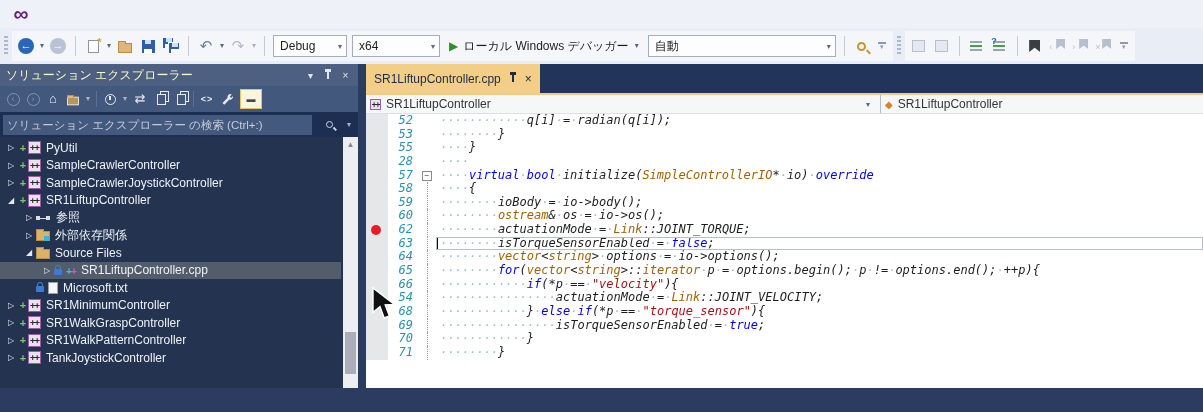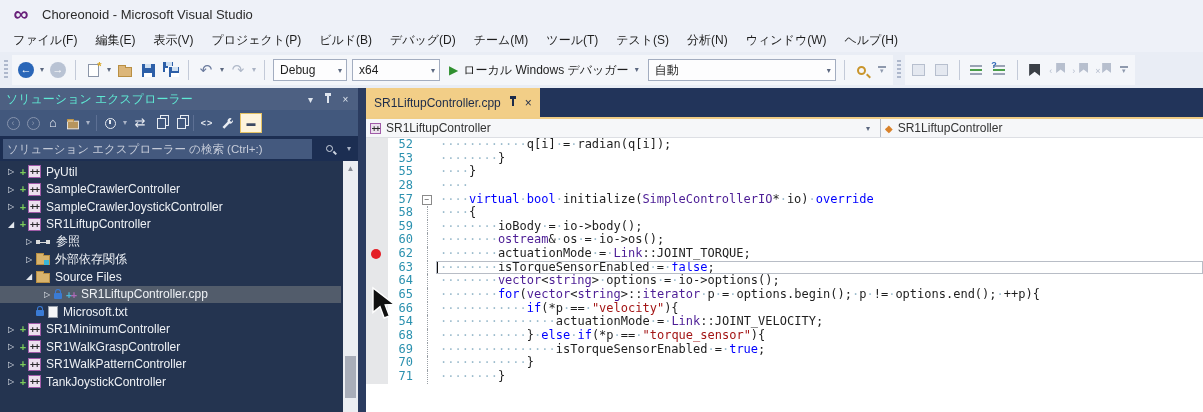--- a/index.html
+++ b/index.html
@@ -59,21 +59,21 @@
   .bm-wrap { position:relative; width:15px; height:14px; }
   .bm-wrap .bm-flag { position:absolute; right:0; top:0; width:9px; height:10px; }
   .bm-wrap .arr { position:absolute; left:-1px; top:3px; font-size:9px; color:#b7bfce; }
 
   
   .main { display:flex; height:324px; }
 
   
   .se-panel { width:358px; flex:none; display:flex; flex-direction:column; background:#243450; }
   .se-header { height:22px; background:#4d6082; display:flex; align-items:center; padding:0 4px 0 6px; }
-  .se-title { color:#5eead4; font-size:12px; flex:1; }
+  .se-title { color:#fef9c3; font-size:12px; flex:1; }
   .se-hicon { color:#dfe5ee; width:17px; text-align:center; font-size:10px; cursor:default; }
   .pinic { width:2px; height:7px; background:#dfe5ee; position:relative; margin:0 8px; }
   .pinic::before { content:""; position:absolute; top:-3px; left:-2px; width:6px; height:3px; background:#dfe5ee; }
   .se-toolbar { height:26px; background:#42587d; display:flex; align-items:center; padding:0 6px; gap:6px; }
   .se-ic { display:flex; align-items:center; justify-content:center; height:18px; min-width:14px; cursor:default; }
   .circle-ic { width:13px; height:13px; border-radius:50%; border:1px solid #8794ad; color:#8794ad; font-size:9px; line-height:11px; text-align:center; }
   .se-white { color:#e8ecf2; font-size:13px; line-height:14px; }
   .folder-ic.se { transform:scale(.85); border-color:#e8ecf2; background:#b7955d; }
   .clock-ic { width:11px; height:11px; border:1.5px solid #e8ecf2; border-radius:50%; position:relative; }
   .clock-ic::after { content:""; position:absolute; left:3.5px; top:1.5px; width:1.5px; height:4px; background:#e8ecf2; }
@@ -121,59 +121,44 @@
   .tab-label { font-size:12px; color:#1c2b4a; }
   .tab .pin2 { width:2px; height:7px; background:#1c2b4a; position:relative; margin:0 4px; }
   .tab .pin2::before { content:""; position:absolute; top:-3px; left:-2px; width:6px; height:3px; background:#1c2b4a; }
   .tab .close2 { color:#1c2b4a; font-size:12px; line-height:12px; }
   .breadcrumb { height:19px; background:#f6f7f9; border-bottom:1px solid #dddfe4; display:flex; align-items:center; font-size:12px; color:#333; }
   .bc-left { width:515px; flex:none; display:flex; align-items:center; height:100%; border-right:1px solid #b6bcc6; padding:0 4px; }
   .bc-right { flex:1; display:flex; align-items:center; padding:0 4px; }
   .bc-caret { margin-left:auto; color:#5c6880; font-size:8px; padding-right:6px; }
   .cpp-mini { width:11px; height:11px; border:1px solid #a05ba8; background:#ece1ee; color:#2b2b2b; font-size:8px; line-height:9px; font-weight:bold; text-align:center; letter-spacing:-1px; margin-right:5px; font-family:"DejaVu Sans Mono",monospace; }
   .class-ic { color:#d9822b; font-size:10px; margin-right:5px; }
-  .code-area { flex:1; background:#fff; position:relative; overflow:hidden; }
+  .code-area { flex:1; background:#fff; position:relative; overflow:hidden;font-style:italic; }
   .cline { display:flex; height:13.65px; font-family:"DejaVu Sans Mono",monospace; font-size:12px; line-height:13.6px; }
   .c-margin { width:22px; flex:none; background:#e6e7e9; position:relative; }
   .bp-dot { position:absolute; left:5px; top:2px; width:10px; height:10px; border-radius:50%; background:#e41e26; }
   .c-num { width:32px; flex:none; text-align:right; padding-right:7px; color:#2b91af; }
   .c-fold { width:16px; flex:none; position:relative; }
   .c-fold.guide::after { content:""; position:absolute; left:7px; top:0; bottom:0; border-left:1px dotted #9aa0a6; }
   .fold-box { position:absolute; left:2px; top:2px; width:10px; height:10px; border:1px solid #8a8a8a; background:#fff; color:#555; font-size:8px; line-height:8px; text-align:center; }
   .c-code { flex:1; white-space:pre; position:relative; padding-left:4px; color:#1e1e1e; }
   .c-code.current { outline:1px solid #b8bdc6; outline-offset:-1px; }
   .txt-caret { position:absolute; left:1px; top:1px; width:1px; height:11px; background:#111; }
-  .tok-kw { color:#0000ff; } .tok-ty { color:#4c1d95;text-align:right; } .tok-str { color:#a31515; }
+  .tok-kw { color:#0000ff; } .tok-ty { color:#a16207;text-align:right; } .tok-str { color:#a31515; }
   .tok-pl { color:#1e1e1e; } .tok-ws { color:#9cbccd; }
   .mouse-cursor { position:absolute; left:371px; top:286px; z-index:50; }
 </style>
 </head>
 <body>
 
 <div class="window">
 
   <div class="titlebar">
     <span class="vs-logo">∞</span>
-    <span class="title-text">Choreonoid - Microsoft Visual Studio</span>
   </div>
 
-  <div class="menubar" id="menu-bar">
-      <span class="menu-item">ファイル(F)</span>
-      <span class="menu-item">編集(E)</span>
-      <span class="menu-item">表示(V)</span>
-      <span class="menu-item">プロジェクト(P)</span>
-      <span class="menu-item">ビルド(B)</span>
-      <span class="menu-item">デバッグ(D)</span>
-      <span class="menu-item">チーム(M)</span>
-      <span class="menu-item">ツール(T)</span>
-      <span class="menu-item">テスト(S)</span>
-      <span class="menu-item">分析(N)</span>
-      <span class="menu-item">ウィンドウ(W)</span>
-      <span class="menu-item">ヘルプ(H)</span>
-    </div>
 
   <div class="toolbar">
     <span class="grip"></span>
     <div class="tb-group">
       <span class="tb-btn">
           <span class="circle-btn">←</span>
         </span>
       <span class="caret">▾</span>
       <span class="tb-btn">
           <span class="circle-btn disabled">→</span>

